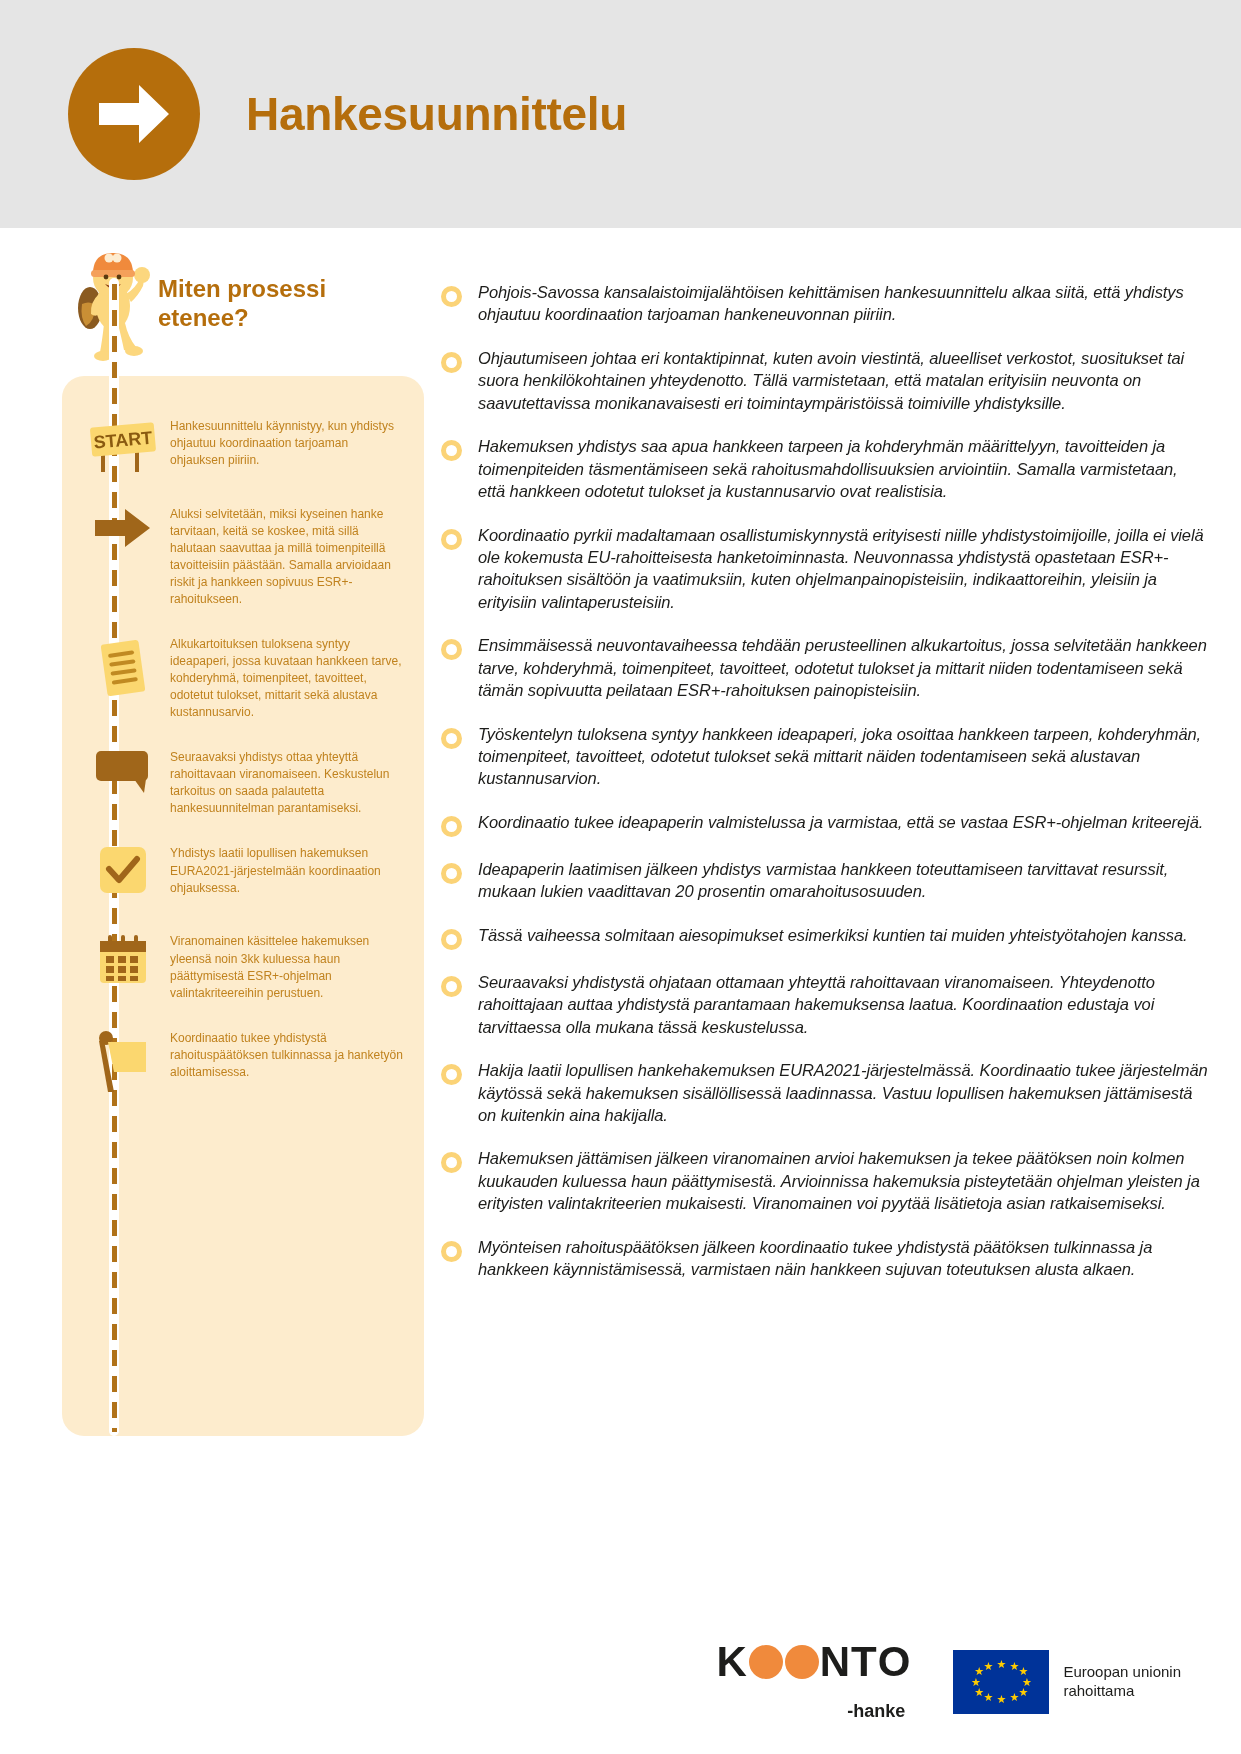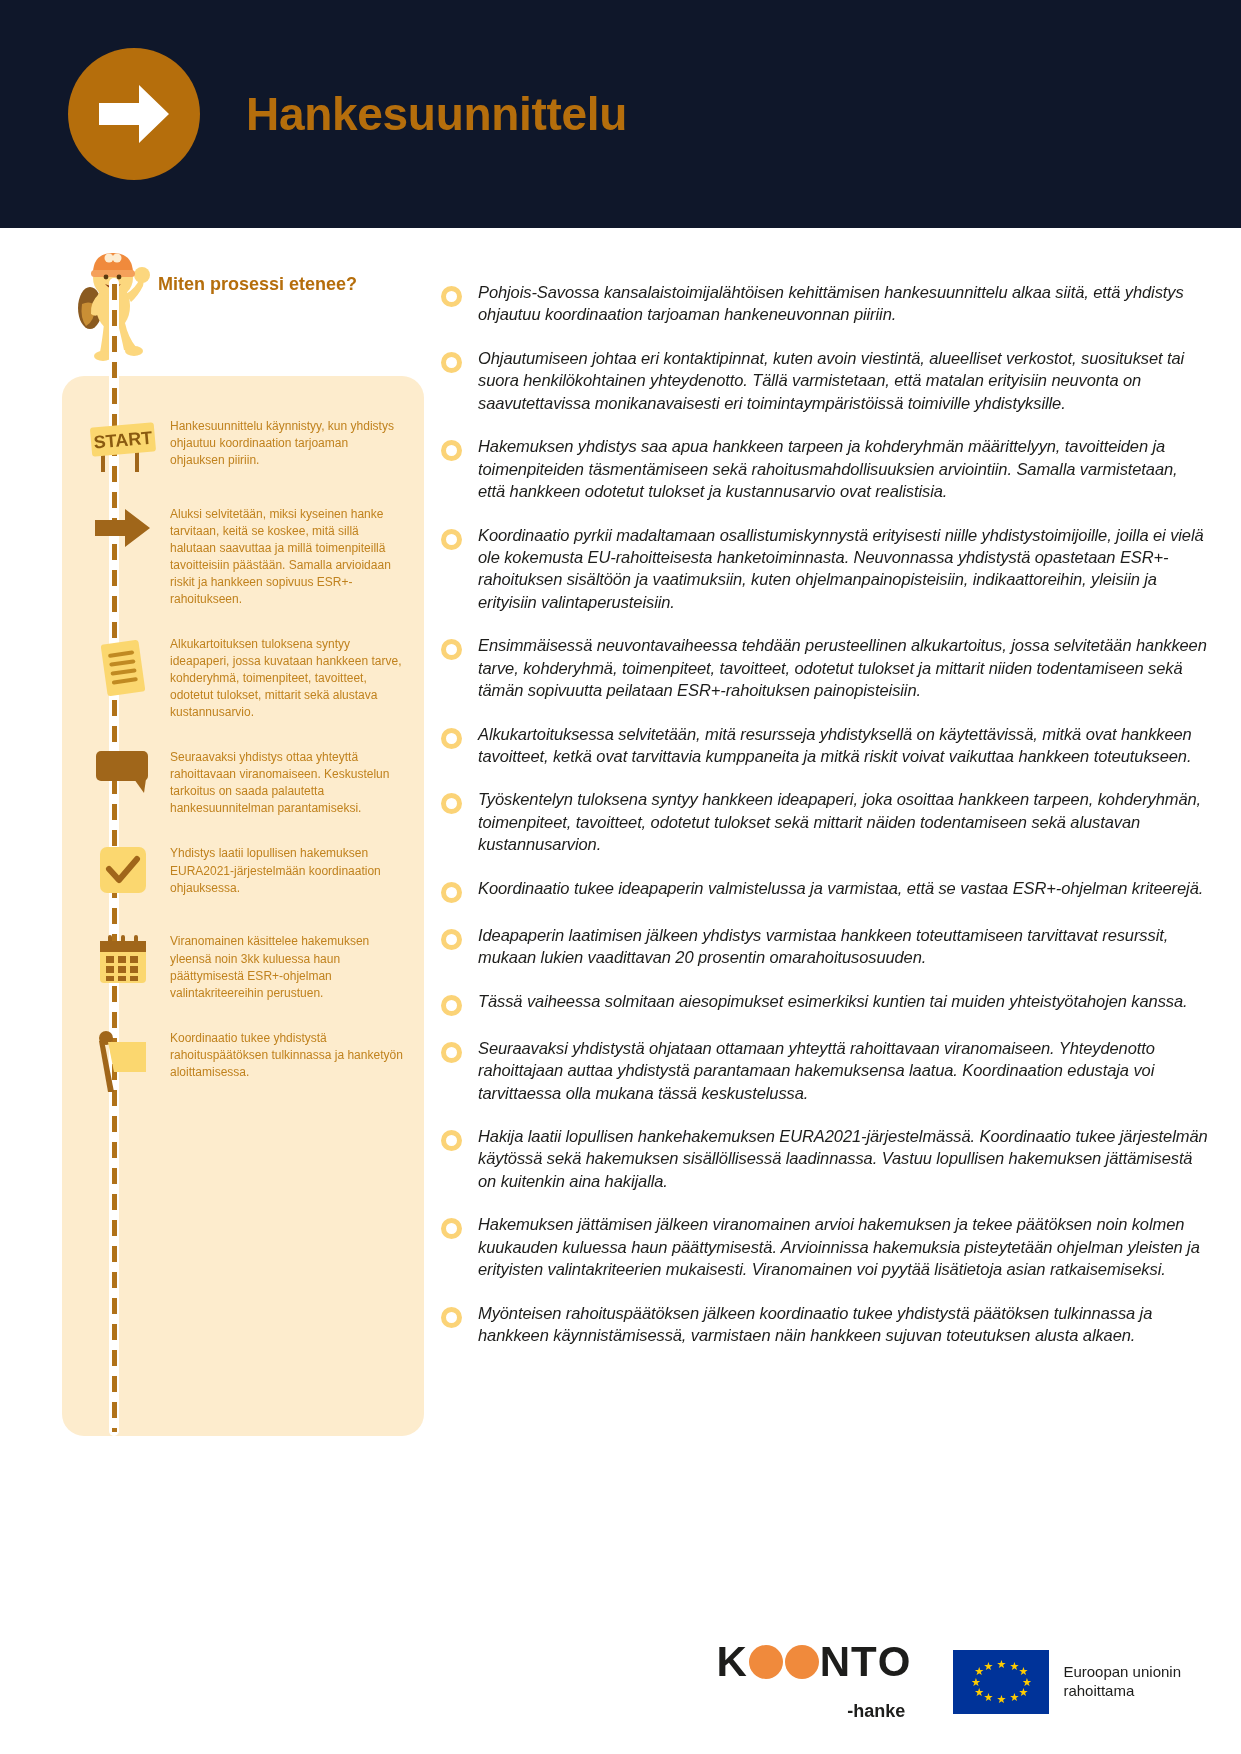--- a/index.html
+++ b/index.html
@@ -10,21 +10,21 @@
     font-family: "Liberation Sans", sans-serif;
     overflow: hidden;
     position: relative;
   }
 
   
   .header-banner {
     position: absolute;
     left: 0; top: 0;
     width: 1241px; height: 228px;
-    background: #0f172a;
+    background: #e5e5e5;
     padding-left: 47px;
   }
   .header-inner {
     position: absolute;
     left: 68px; top: 48px;
     display: flex; align-items: center; gap: 46px;
   }
   .arrow-badge {
     width: 132px; height: 132px;
     border-radius: 50%;
@@ -54,21 +54,21 @@
   }
   .mascot {
     position: absolute;
     left: 0; top: -6px;
     width: 86px; height: 122px;
   }
   .left-heading {
     position: absolute;
     left: 86px; top: 22px;
     width: 250px;
-    font-size: 18px;
+    font-size: 24px;
     font-weight: 700;
     line-height: 1.22;
     color: #b56e0c;
   }
 
   .timeline-card {
     position: relative;
     margin-top: 16px;
     background: #fdeccd;
     border-radius: 22px;
@@ -377,24 +377,20 @@
   <div class="bullet">
     <span class="bullet-marker"></span>
     <span class="bullet-text">Koordinaatio pyrkii madaltamaan osallistumiskynnystä erityisesti niille yhdistystoimijoille, joilla ei vielä ole kokemusta EU-rahoitteisesta hanketoiminnasta. Neuvonnassa yhdistystä opastetaan ESR+-rahoituksen sisältöön ja vaatimuksiin, kuten ohjelmanpainopisteisiin, indikaattoreihin, yleisiin ja erityisiin valintaperusteisiin.</span>
   </div>
   <div class="bullet">
     <span class="bullet-marker"></span>
     <span class="bullet-text">Ensimmäisessä neuvontavaiheessa tehdään perusteellinen alkukartoitus, jossa selvitetään hankkeen tarve, kohderyhmä, toimenpiteet, tavoitteet, odotetut tulokset ja mittarit niiden todentamiseen sekä tämän sopivuutta peilataan ESR+-rahoituksen painopisteisiin.</span>
   </div>
   <div class="bullet">
     <span class="bullet-marker"></span>
-    <span class="bullet-text">Alkukartoituksessa selvitetään, mitä resursseja yhdistyksellä on käytettävissä, mitkä ovat hankkeen tavoitteet, ketkä ovat tarvittavia kumppaneita ja mitkä riskit voivat vaikuttaa hankkeen toteutukseen.</span>
-  </div>
-  <div class="bullet">
-    <span class="bullet-marker"></span>
     <span class="bullet-text">Työskentelyn tuloksena syntyy hankkeen ideapaperi, joka osoittaa hankkeen tarpeen, kohderyhmän, toimenpiteet, tavoitteet, odotetut tulokset sekä mittarit näiden todentamiseen sekä alustavan kustannusarvion.</span>
   </div>
   <div class="bullet">
     <span class="bullet-marker"></span>
     <span class="bullet-text">Koordinaatio tukee ideapaperin valmistelussa ja varmistaa, että se vastaa ESR+-ohjelman kriteerejä.</span>
   </div>
   <div class="bullet">
     <span class="bullet-marker"></span>
     <span class="bullet-text">Ideapaperin laatimisen jälkeen yhdistys varmistaa hankkeen toteuttamiseen tarvittavat resurssit, mukaan lukien vaadittavan 20 prosentin omarahoitusosuuden.</span>
   </div>

